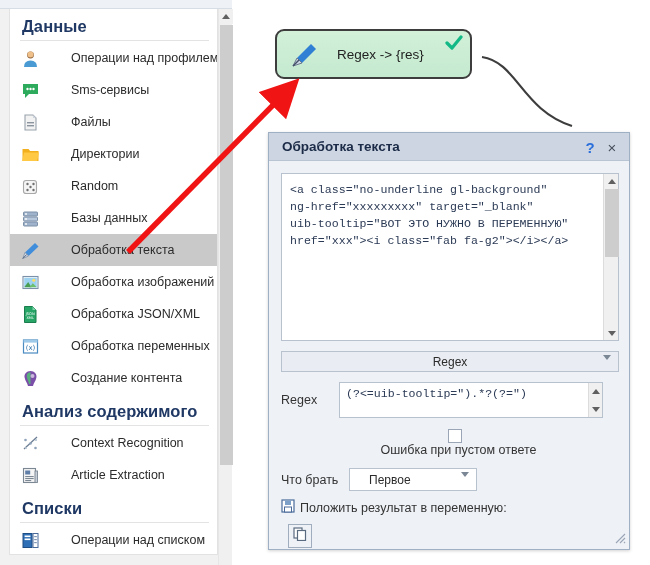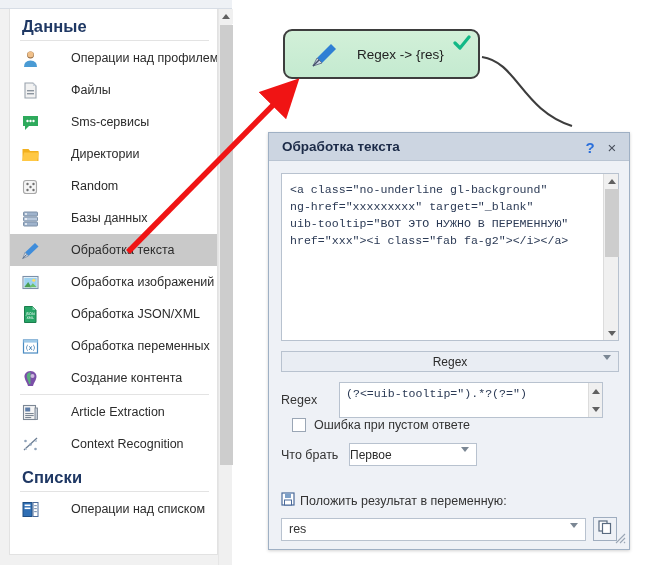--- a/index.html
+++ b/index.html
@@ -64,24 +64,24 @@
   .lsb .thumb {
     position: absolute; left: 1px; top: 16px; width: 13px; height: 440px;
     background: #cdcdcd;
   }
   .tri { width: 0; height: 0; }
   .tri.u { border-left: 4px solid transparent; border-right: 4px solid transparent; border-bottom: 5px solid #606060; }
   .tri.d { border-left: 4px solid transparent; border-right: 4px solid transparent; border-top: 5px solid #606060; }
 
   
   .node {
-    position: absolute; left: 283px; top: 29px; width: 197px; height: 50px;
+    position: absolute; left: 275px; top: 29px; width: 197px; height: 50px;
     background: linear-gradient(180deg,#d2f0d8 0%, #c4ead0 100%);
     border: 2px solid #3d3d3d; border-radius: 9px;
-    display: flex; align-items: center; padding-left: 12px;
+    display: flex; align-items: center;
   }
   .node .pen { margin-left: 12px; width: 30px; height: 30px; flex: none; }
   .node .ntext {
     font-size: 13.5px; color: #222; margin-left: 18px;
   }
   .node .chk { position: absolute; right: 7px; top: 4px; }
 
   
   .dialog {
     position: absolute; left: 268px; top: 132px; width: 362px; height: 418px;
@@ -122,21 +122,21 @@
     display: flex; align-items: center; justify-content: center; }
   .ta-sb .bt.t { top: 0; } .ta-sb .bt.b { bottom: 0; }
   .ta-sb .th { position: absolute; left: 1px; top: 15px; width: 14px; height: 68px; background: #cdcdcd; }
 
   .combo {
     position: relative; height: 21px; background: #e9edf3;
     border: 1px solid #b8c2cf; display: flex; align-items: center;
     justify-content: center; font-size: 12px; color: #2b2b2b;
   }
   .combo .arr { position: absolute; right: 7px; top: 8px; }
-  .combo.left { justify-content: flex-start; padding-left: 0; }
+  .combo.left { justify-content: flex-start; padding-left: 19px; }
 
   .row-flex { display: flex; align-items: center; }
   .lbl-s { font-size: 12.5px; color: #333; }
 
   .regex-wrap { position: relative; width: 264px; height: 36px; background: #fff; border: 1px solid #b8c2cf; }
   .regex-txt {
     position: absolute; left: 6px; top: 4px;
     font-family: "Liberation Mono", monospace; font-size: 11.6px; color: #2b3a55;
   }
   .regex-sb { position: absolute; right: 0; top: 0; width: 14px; height: 34px; background: #f0f0f0; border-left: 1px solid #dcdcdc; }
@@ -180,38 +180,38 @@
                 <circle cx="9.5" cy="6" r="3.4" fill="#8c6239"></circle>
                 <circle cx="9.5" cy="5.6" r="3" fill="#f0c08a"></circle>
                 <path d="M3 18 Q3 11.5 9.5 11.5 Q16 11.5 16 18 Z" fill="#4a9bd4"></path>
               </svg>
             </span>
             <span class="lbl">Операции над профилем</span>
           </div>
           <div class="row">
             <span class="ico">
               <svg width="19" height="19" viewBox="0 0 19 19">
+                <path d="M2 3 h15 v10 h-9 l-4 4 v-4 h-2 z" fill="#2eaa5c"></path>
+                <circle cx="6.5" cy="8" r="1.2" fill="#fff"></circle>
+                <circle cx="9.5" cy="8" r="1.2" fill="#fff"></circle>
+                <circle cx="12.5" cy="8" r="1.2" fill="#fff"></circle>
+              </svg>
+            </span>
+            <span class="lbl">Sms-сервисы</span>
+          </div>
+          <div class="row">
+            <span class="ico">
+              <svg width="19" height="19" viewBox="0 0 19 19">
                 <path d="M4 2 h8 l3 3 v12 h-11 z" fill="#f2f2f2" stroke="#9aa3ad" stroke-width="1.1"></path>
                 <path d="M12 2 v3 h3" fill="#cfd6de"></path>
                 <rect x="6" y="9" width="7" height="1.4" fill="#8b949e"></rect>
                 <rect x="6" y="12" width="7" height="1.4" fill="#8b949e"></rect>
               </svg>
             </span>
             <span class="lbl">Файлы</span>
-          </div>
-          <div class="row">
-            <span class="ico">
-              <svg width="19" height="19" viewBox="0 0 19 19">
-                <path d="M2 3 h15 v10 h-9 l-4 4 v-4 h-2 z" fill="#2eaa5c"></path>
-                <circle cx="6.5" cy="8" r="1.2" fill="#fff"></circle>
-                <circle cx="9.5" cy="8" r="1.2" fill="#fff"></circle>
-                <circle cx="12.5" cy="8" r="1.2" fill="#fff"></circle>
-              </svg>
-            </span>
-            <span class="lbl">Sms-сервисы</span>
           </div>
           <div class="row">
             <span class="ico">
               <svg width="19" height="19" viewBox="0 0 19 19">
                 <path d="M1.5 4 h6 l1.6 2 h8.4 v10 h-16 z" fill="#f2b01e"></path>
                 <path d="M3 7.5 h15 l-1.8 8.5 h-15 z" fill="#ffc845"></path>
               </svg>
             </span>
             <span class="lbl">Директории</span>
           </div>
@@ -287,48 +287,49 @@
           <div class="row">
             <span class="ico">
               <svg width="19" height="19" viewBox="0 0 19 19">
                 <path d="M9.5 2 C5.5 2 3 5 3.6 8.5 C4.2 12 6.5 14 7 17 L12 17 C12.5 14 14.8 12 15.4 8.5 C16 5 13.5 2 9.5 2 Z" fill="#7b4fa8"></path>
                 <path d="M9.5 3.2 C7 3.2 5.6 5 5.8 7.6 C6 10.2 7.6 12 8 15 L9.5 15 Z" fill="#58b07c"></path>
                 <circle cx="11.5" cy="7" r="2" fill="#fff" opacity=".6"></circle>
               </svg>
             </span>
             <span class="lbl">Создание контента</span>
           </div>
+          <div class="grp-title">Анализ содержимого</div>
           <div class="grp-rule"></div>
-          <div class="row">
-            <span class="ico">
-              <svg width="19" height="19" viewBox="0 0 19 19">
-                <rect x="2.5" y="2.5" width="12" height="14" fill="#f5f5f5" stroke="#7c8794" stroke-width="1.1"></rect>
-                <rect x="14" y="5" width="2.5" height="11.5" fill="#c6ced8" stroke="#7c8794" stroke-width="0.9"></rect>
-                <rect x="4.2" y="4.5" width="5" height="4" fill="#5f7ea8"></rect>
-                <rect x="4.2" y="10" width="8.5" height="1.1" fill="#7c8794"></rect>
-                <rect x="4.2" y="12" width="8.5" height="1.1" fill="#7c8794"></rect>
-                <rect x="4.2" y="14" width="6" height="1.1" fill="#7c8794"></rect>
-              </svg>
-            </span>
-            <span class="lbl">Article Extraction</span>
-          </div>
           <div class="row">
             <span class="ico">
               <svg width="19" height="19" viewBox="0 0 19 19">
                 <g stroke="#6b7d93" stroke-width="1.3">
                   <line x1="3" y1="15" x2="16" y2="3"></line>
                 </g>
                 <circle cx="4.5" cy="6" r="1.3" fill="#8fa3ba"></circle>
                 <circle cx="9.5" cy="9.5" r="1.3" fill="#8fa3ba"></circle>
                 <circle cx="14.5" cy="14" r="1.3" fill="#8fa3ba"></circle>
                 <circle cx="15" cy="6" r="1.1" fill="#b6c4d4"></circle>
                 <circle cx="5" cy="14" r="1.1" fill="#b6c4d4"></circle>
               </svg>
             </span>
             <span class="lbl">Context Recognition</span>
+          </div>
+          <div class="row">
+            <span class="ico">
+              <svg width="19" height="19" viewBox="0 0 19 19">
+                <rect x="2.5" y="2.5" width="12" height="14" fill="#f5f5f5" stroke="#7c8794" stroke-width="1.1"></rect>
+                <rect x="14" y="5" width="2.5" height="11.5" fill="#c6ced8" stroke="#7c8794" stroke-width="0.9"></rect>
+                <rect x="4.2" y="4.5" width="5" height="4" fill="#5f7ea8"></rect>
+                <rect x="4.2" y="10" width="8.5" height="1.1" fill="#7c8794"></rect>
+                <rect x="4.2" y="12" width="8.5" height="1.1" fill="#7c8794"></rect>
+                <rect x="4.2" y="14" width="6" height="1.1" fill="#7c8794"></rect>
+              </svg>
+            </span>
+            <span class="lbl">Article Extraction</span>
           </div>
           <div class="grp-title">Списки</div>
           <div class="grp-rule"></div>
           <div class="row">
             <span class="ico">
               <svg width="19" height="19" viewBox="0 0 19 19">
                 <rect x="2" y="2.5" width="9" height="14" fill="#2f6fb5" stroke="#1f4e84" stroke-width="1"></rect>
                 <rect x="3.6" y="4.5" width="5.8" height="1.6" fill="#fff"></rect>
                 <rect x="3.6" y="7.5" width="5.8" height="1.6" fill="#fff"></rect>
                 <rect x="12" y="2.5" width="5" height="14" fill="#fff" stroke="#4a6a9a" stroke-width="1"></rect>
@@ -413,49 +414,45 @@
             <div class="bt t">
                 <div class="tri u"></div>
               </div>
             <div class="bt b">
                 <div class="tri d"></div>
               </div>
           </div>
         </div>
       </div>
 
-      <div class="row-flex" style="margin-left:11px;">
+      <div class="row-flex" style="margin-top:11px;margin-left:11px;flex-direction:column;">
         <span class="cbox"></span>
         <span class="lbl-s" style="margin-left:8px;">Ошибка при пустом ответе</span>
       </div>
 
       <div class="row-flex" style="margin-top:11px;align-items:center;">
         <span class="lbl-s" style="width:68px;">Что брать</span>
         <div class="combo left" style="width:128px;height:23px;background:#fff;">
           <span>Первое</span>
           <span class="arr"><span class="arr-dn"></span></span>
         </div>
       </div>
 
-      <div class="row-flex" style="margin-top:26px;">
+      <div class="row-flex" style="margin-top:8px;">
         <span>
           <svg width="14" height="14" viewBox="0 0 14 14">
             <rect x="1" y="1" width="12" height="12" fill="#fff" stroke="#4a6a9a" stroke-width="1.2"></rect>
             <rect x="4" y="1.5" width="6" height="4.5" fill="#7da0c8"></rect>
             <rect x="3.5" y="8" width="7" height="5" fill="#fff" stroke="#4a6a9a" stroke-width="1"></rect>
           </svg>
         </span>
         <span class="lbl-s" style="margin-left:5px;">Положить результат в переменную:</span>
       </div>
 
       <div class="row-flex" style="margin-top:7px;">
-        <div class="varbox">
-          <span class="v">res</span>
-          <span class="arr" style="position:absolute;right:7px;top:9px;"><span class="arr-dn"></span></span>
-        </div>
         <div class="copybtn">
           <span>
             <svg width="14" height="14" viewBox="0 0 14 14">
               <rect x="1" y="1" width="8" height="10" fill="#fff" stroke="#5a6b80" stroke-width="1.2"></rect>
               <rect x="4.5" y="3.5" width="8" height="10" fill="#fff" stroke="#5a6b80" stroke-width="1.2"></rect>
             </svg>
           </span>
         </div>
       </div>
 

